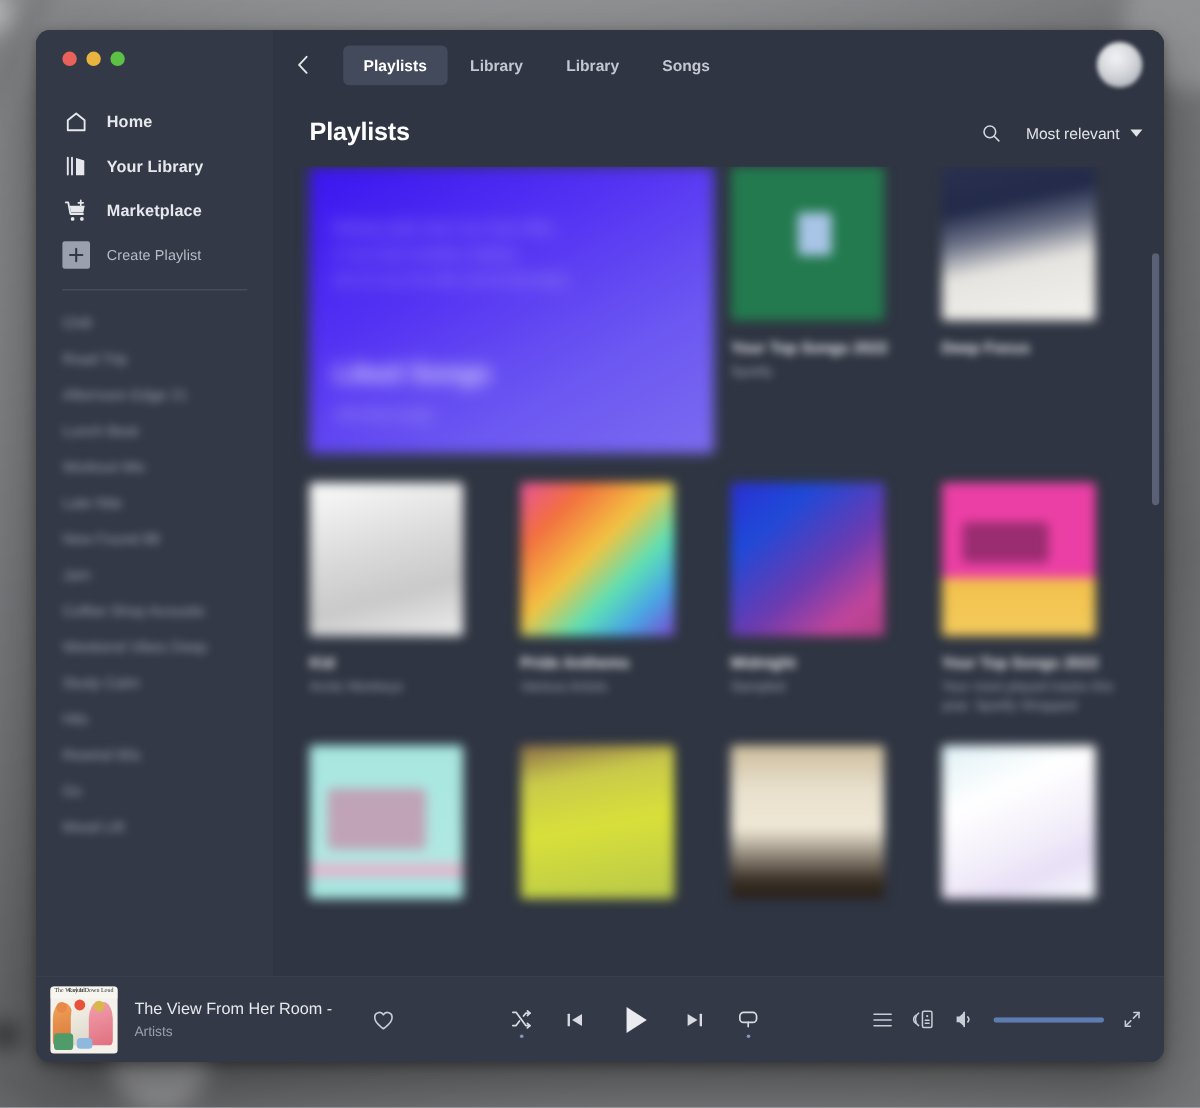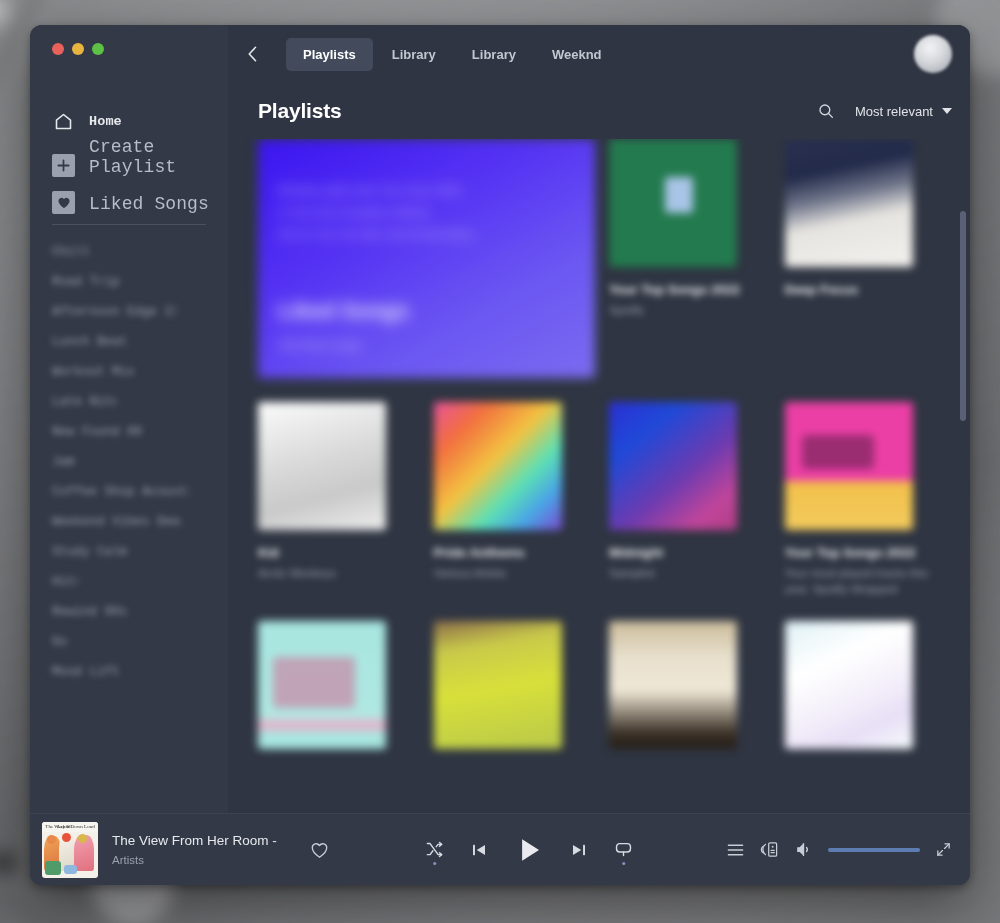--- a/index.html
+++ b/index.html
@@ -54,24 +54,23 @@
     flex-direction: column;
   }
 
   #window-body { flex: 1 1 auto; display: flex; min-height: 0; position: relative; }
 
   
   #sidebar {
     width: 198px;
     flex: 0 0 198px;
     background: #333947;
-    padding-top: 78px;
+    padding-top: 58px;
     position: relative;
     overflow: hidden;
-    font-family: Liberation Mono, monospace;
   }
   #traffic-lights {
     position: absolute;
     left: 22px; top: 18px;
     display: flex; gap: 8px;
   }
   .light { width: 12px; height: 12px; border-radius: 50%; }
   .light.red { background: #e8615a; }
   .light.yellow { background: #e8b33f; }
   .light.green { background: #5cc145; }
@@ -80,21 +79,21 @@
     display: flex; align-items: center;
     gap: 14px;
     height: 37px;
     padding-left: 22px;
     color: #e6e8ec;
     font-size: 13.5px;
     font-weight: bold;
     letter-spacing: 0.1px;
     cursor: pointer;
   }
-  .nav-item.secondary { color: #b8bcc6; font-weight: normal; font-size: 18px; align-items: flex-end; }
+  .nav-item.secondary { color: #b8bcc6; font-weight: normal; font-size: 12px; }
   .nav-icon { width: 23px; height: 23px; display: flex; align-items: center; justify-content: center; flex: 0 0 23px; }
   .nav-icon svg { display: block; }
   .tile-icon {
     width: 23px; height: 23px; flex: 0 0 23px;
     background: #9aa0ad;
     border-radius: 2px;
     display: flex; align-items: center; justify-content: center;
     color: #333947;
   }
   .tile-icon svg { display: block; }
@@ -393,39 +392,53 @@
         <div class="nav-item">
           <span class="nav-icon">
             <svg width="21" height="21" viewBox="0 0 24 24" fill="none" stroke="#e6e8ec" stroke-width="1.8" stroke-linejoin="round" stroke-linecap="round">
               <path d="M4 10.5 12 4l8 6.5V20a0 0 0 0 1 0 0H4z"></path>
             </svg>
           </span>
           <span>Home</span>
         </div>
 
 
-
+        <div class="nav-item">
+          <span class="nav-icon">
+            <svg width="21" height="21" viewBox="0 0 24 24" fill="none" stroke="#e6e8ec" stroke-width="1.8" stroke-linecap="round">
+              <path d="M4 4v16M8 4v16"></path>
+                <path d="M12.5 5.2 19 7v13h-6.5z" fill="#e6e8ec" stroke="#e6e8ec" stroke-width="1.4"></path>
+            </svg>
+          </span>
+          <span>Your Library</span>
+        </div>
+
+        <div class="nav-item">
+          <span class="nav-icon">
+            <svg width="22" height="22" viewBox="0 0 24 24" fill="none" stroke="#e6e8ec" stroke-width="1.7" stroke-linecap="round" stroke-linejoin="round">
+              <path d="M2 4h2.2l2 10.5h11.4"></path>
+              <path d="M5.6 7h13.6l-1.3 6.2H6.8z" fill="#e6e8ec" stroke="none"></path>
+              <circle cx="8.2" cy="19" r="1.7" fill="#e6e8ec" stroke="none"></circle>
+              <circle cx="16.6" cy="19" r="1.7" fill="#e6e8ec" stroke="none"></circle>
+              <path d="M15.6 3.2v3.4M13.9 4.9h3.4" stroke="#333947" stroke-width="1.6"></path>
+              <path d="M15.6 2.2v4.4M13.4 4.4h4.4" stroke="#e6e8ec" stroke-width="1.6"></path>
+            </svg>
+          </span>
+          <span>Marketplace</span>
+        </div>
 
         <div class="nav-item secondary">
           <span class="tile-icon">
             <svg width="13" height="13" viewBox="0 0 14 14" stroke="#333947" stroke-width="1.9" stroke-linecap="round">
               <path d="M7 1.5v11M1.5 7h11"></path>
             </svg>
           </span>
           <span>Create Playlist</span>
         </div>
 
-        <div class="nav-item secondary">
-          <span class="tile-icon">
-            <svg width="14" height="13" viewBox="0 0 24 22" fill="#333947">
-              <path d="M12 21S2.5 14.6 2.5 8.2A5.2 5.2 0 0 1 12 5.3 5.2 5.2 0 0 1 21.5 8.2C21.5 14.6 12 21 12 21z"></path>
-            </svg>
-          </span>
-          <span>Liked Songs</span>
-        </div>
 
 
         <div id="nav-divider"></div>
 
         <div id="sidebar-playlists">
           <div class="pl-name" style="width:48px">Chill</div>
           <div class="pl-name" style="width:70px">Road Trip</div>
           <div class="pl-name" style="width:124px">Afternoon Edge 21</div>
           <div class="pl-name" style="width:90px">Lunch Beat</div>
           <div class="pl-name" style="width:102px">Workout Mix</div>
@@ -447,21 +460,21 @@
         <div id="topbar">
           <div id="back-button">
             <svg width="20" height="20" viewBox="0 0 24 24" fill="none" stroke="#e4e6ea" stroke-width="1.9" stroke-linecap="round" stroke-linejoin="round">
               <path d="M15 4 7.5 12 15 20"></path>
             </svg>
           </div>
           <nav id="tabs">
             <div class="tab active">Playlists</div>
             <div class="tab">Library</div>
             <div class="tab">Library</div>
-            <div class="tab">Weeknd</div>
+            <div class="tab">Songs</div>
           </nav>
           <div id="avatar"></div>
         </div>
 
         <div id="section-head">
           <div id="section-title">Playlists</div>
           <div id="head-right">
             <div id="head-search">
               <svg width="18" height="18" viewBox="0 0 24 24" fill="none" stroke="#d3d6dd" stroke-width="1.8" stroke-linecap="round">
                 <circle cx="10.5" cy="10.5" r="6.5"></circle>

